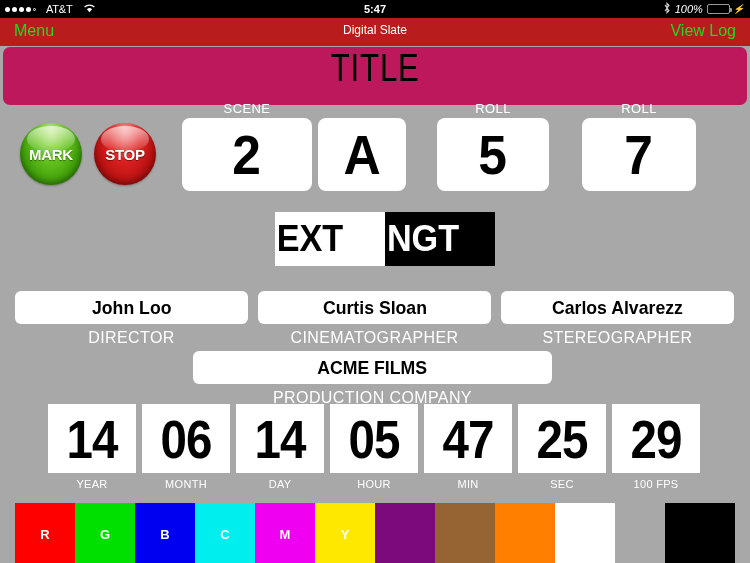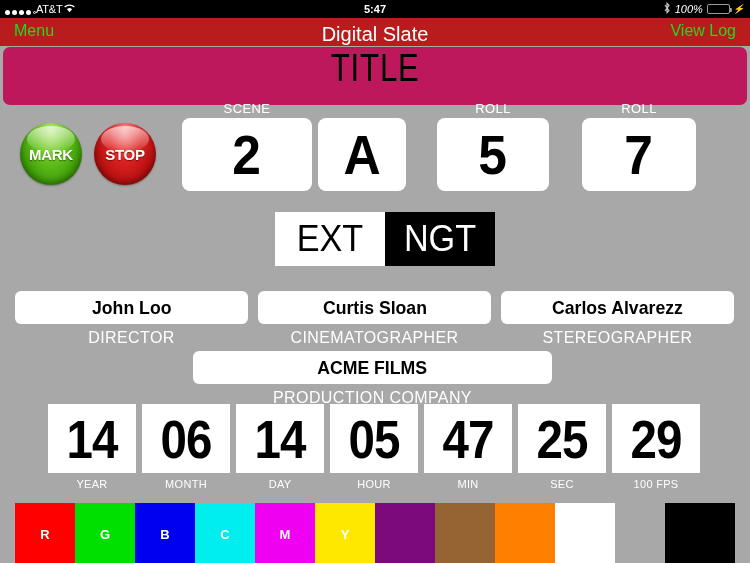--- a/index.html
+++ b/index.html
@@ -17,21 +17,21 @@
 
   
   .statusbar {
     position: absolute; left: 0; top: 0;
     width: 750px; height: 18px;
     background: #000;
     color: #fff;
     font-size: 11px;
     display: flex; align-items: center;
   }
-  .sb-left { position: absolute; left: 5px; display: flex; align-items: flex-end; gap: 0; }
+  .sb-left { position: absolute; left: 5px; display: flex; align-items: center; gap: 10px; }
   .sb-center { position: absolute; left: 0; width: 750px; text-align: center; font-size: 11px; font-weight: bold; }
   .sb-right { position: absolute; right: 5px; display: flex; align-items: center; gap: 4px; font-style: italic; }
   .dots { display: flex; align-items: center; gap: 2px; }
   .dot { width: 5px; height: 5px; border-radius: 50%; background: #fff; }
   .dot.hollow { background: transparent; border: 1px solid #fff; width: 3px; height: 3px; }
   .carrier { font-size: 11px; letter-spacing: -0.2px; }
   .wifi { display: inline-block; }
   .bt { display: inline-block; }
   .batt-pct { font-size: 11px; }
   .batt {
@@ -52,21 +52,21 @@
     position: absolute; left: 0; top: 18px;
     width: 750px; height: 28px;
     background: #b91c1c;
   }
   .nav-menu {
     position: absolute; left: 14px; top: 4px;
     color: #23d723; font-size: 16px;
   }
   .nav-title {
     position: absolute; left: 0; top: 5px; width: 750px;
-    text-align: center; color: #fff; font-size: 20px;
+    text-align: center; color: #fff; font-size: 12px;
   }
   .nav-viewlog {
     position: absolute; right: 14px; top: 4px;
     color: #23d723; font-size: 16px;
   }
 
   
   .title-field {
     position: absolute; left: 3px; top: 47px;
     width: 744px; height: 58px;
@@ -152,23 +152,23 @@
   .box-roll { left: 582px; top: 118px; width: 114px; height: 73px; }
 
   
   .extngt {
     position: absolute; left: 275px; top: 212px;
     width: 220px; height: 54px;
     display: flex;
   }
   .seg {
     flex: 1;
-    display: flex; align-items: center; justify-content: center;
+    display: flex; align-items: center; justify-content: flex-start;
     font-size: 36px;
-    font-weight: normal;
+    font-weight: bold;
     letter-spacing: 0px;
     transform: none;
   }
   .seg span { transform: scaleX(0.95); display: inline-block; }
   .seg-on-light { background: #fff; color: #000; }
   .seg-on-dark { background: #000; color: #fff; }
 
   
   .name-box {
     position: absolute;

